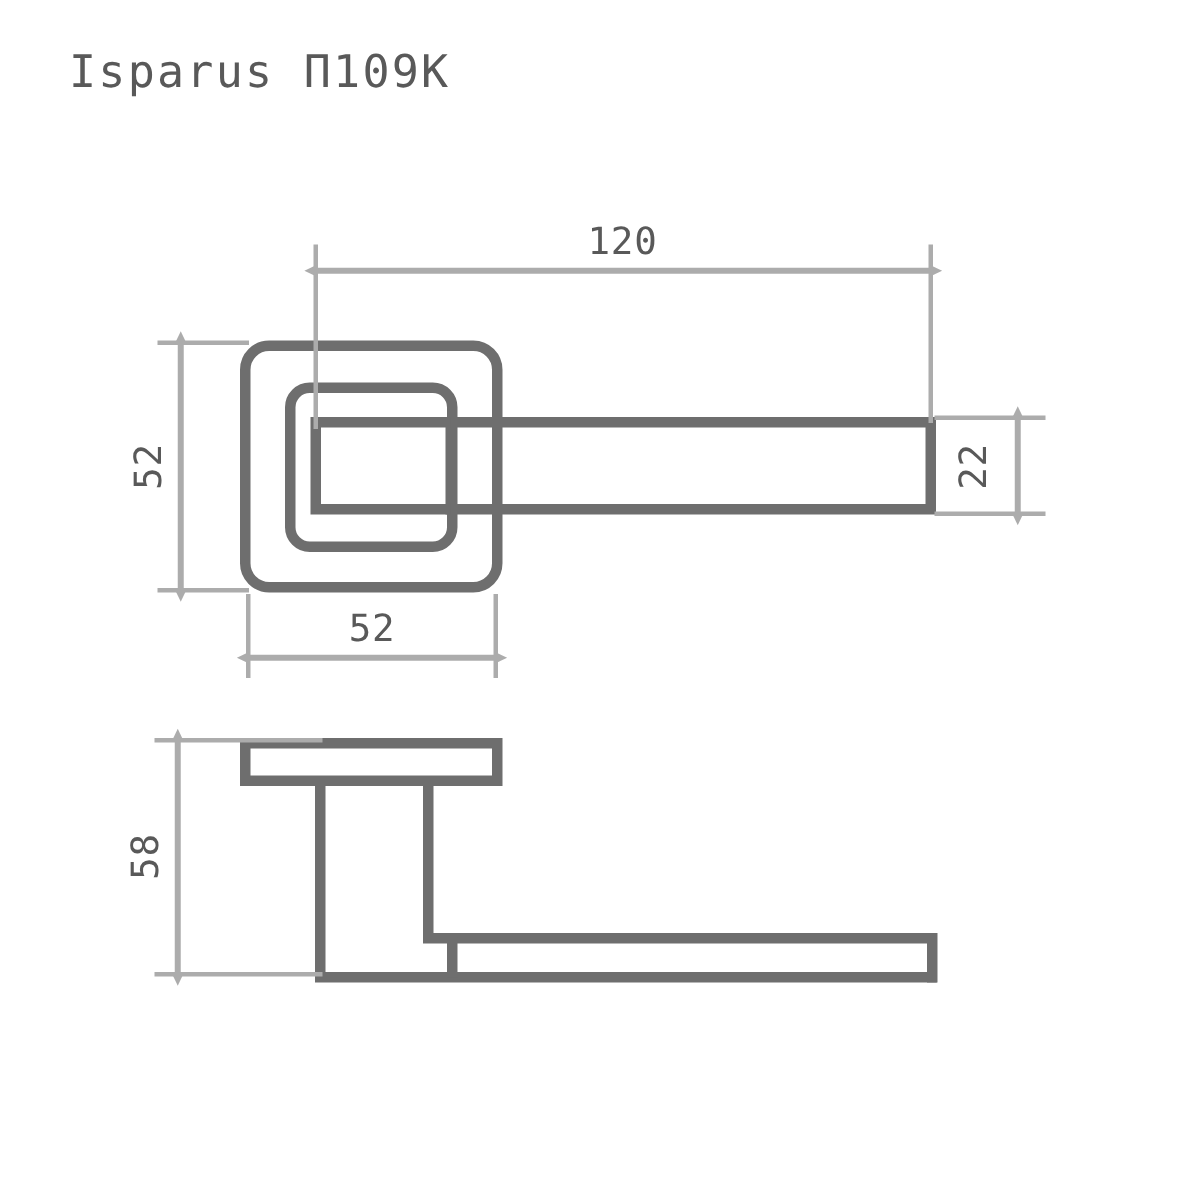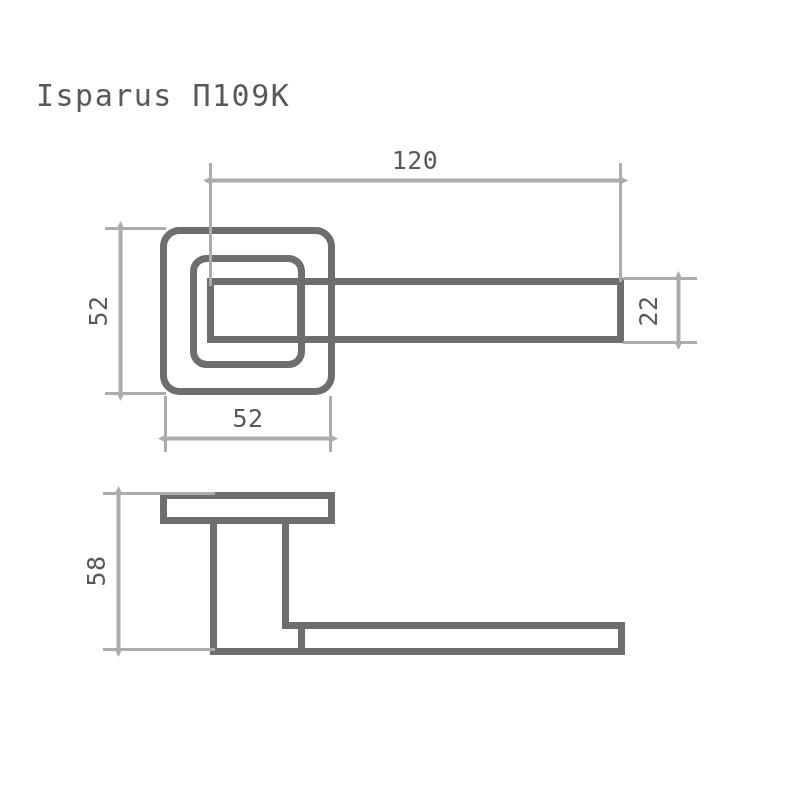--- a/index.html
+++ b/index.html
@@ -15,29 +15,28 @@
     font-family: "DejaVu Sans", sans-serif;
   }
   #drawing-page {
     position: relative;
     width: 800px;
     height: 800px;
     background: #ffffff;
   }
   #product-title {
     position: absolute;
-    left: 36px;
+    left: 46px;
     top: 34px;
     font-family: "DejaVu Sans Mono", monospace;
     font-size: 30px;
     letter-spacing: 1.5px;
     color: #595959;
     white-space: nowrap;
     line-height: 1;
-    margin-top: 47px;
   }
   svg#tech-drawing {
     position: absolute;
     left: 0;
     top: 0;
     width: 800px;
     height: 800px;
     display: block;
   }
   .part-line {

